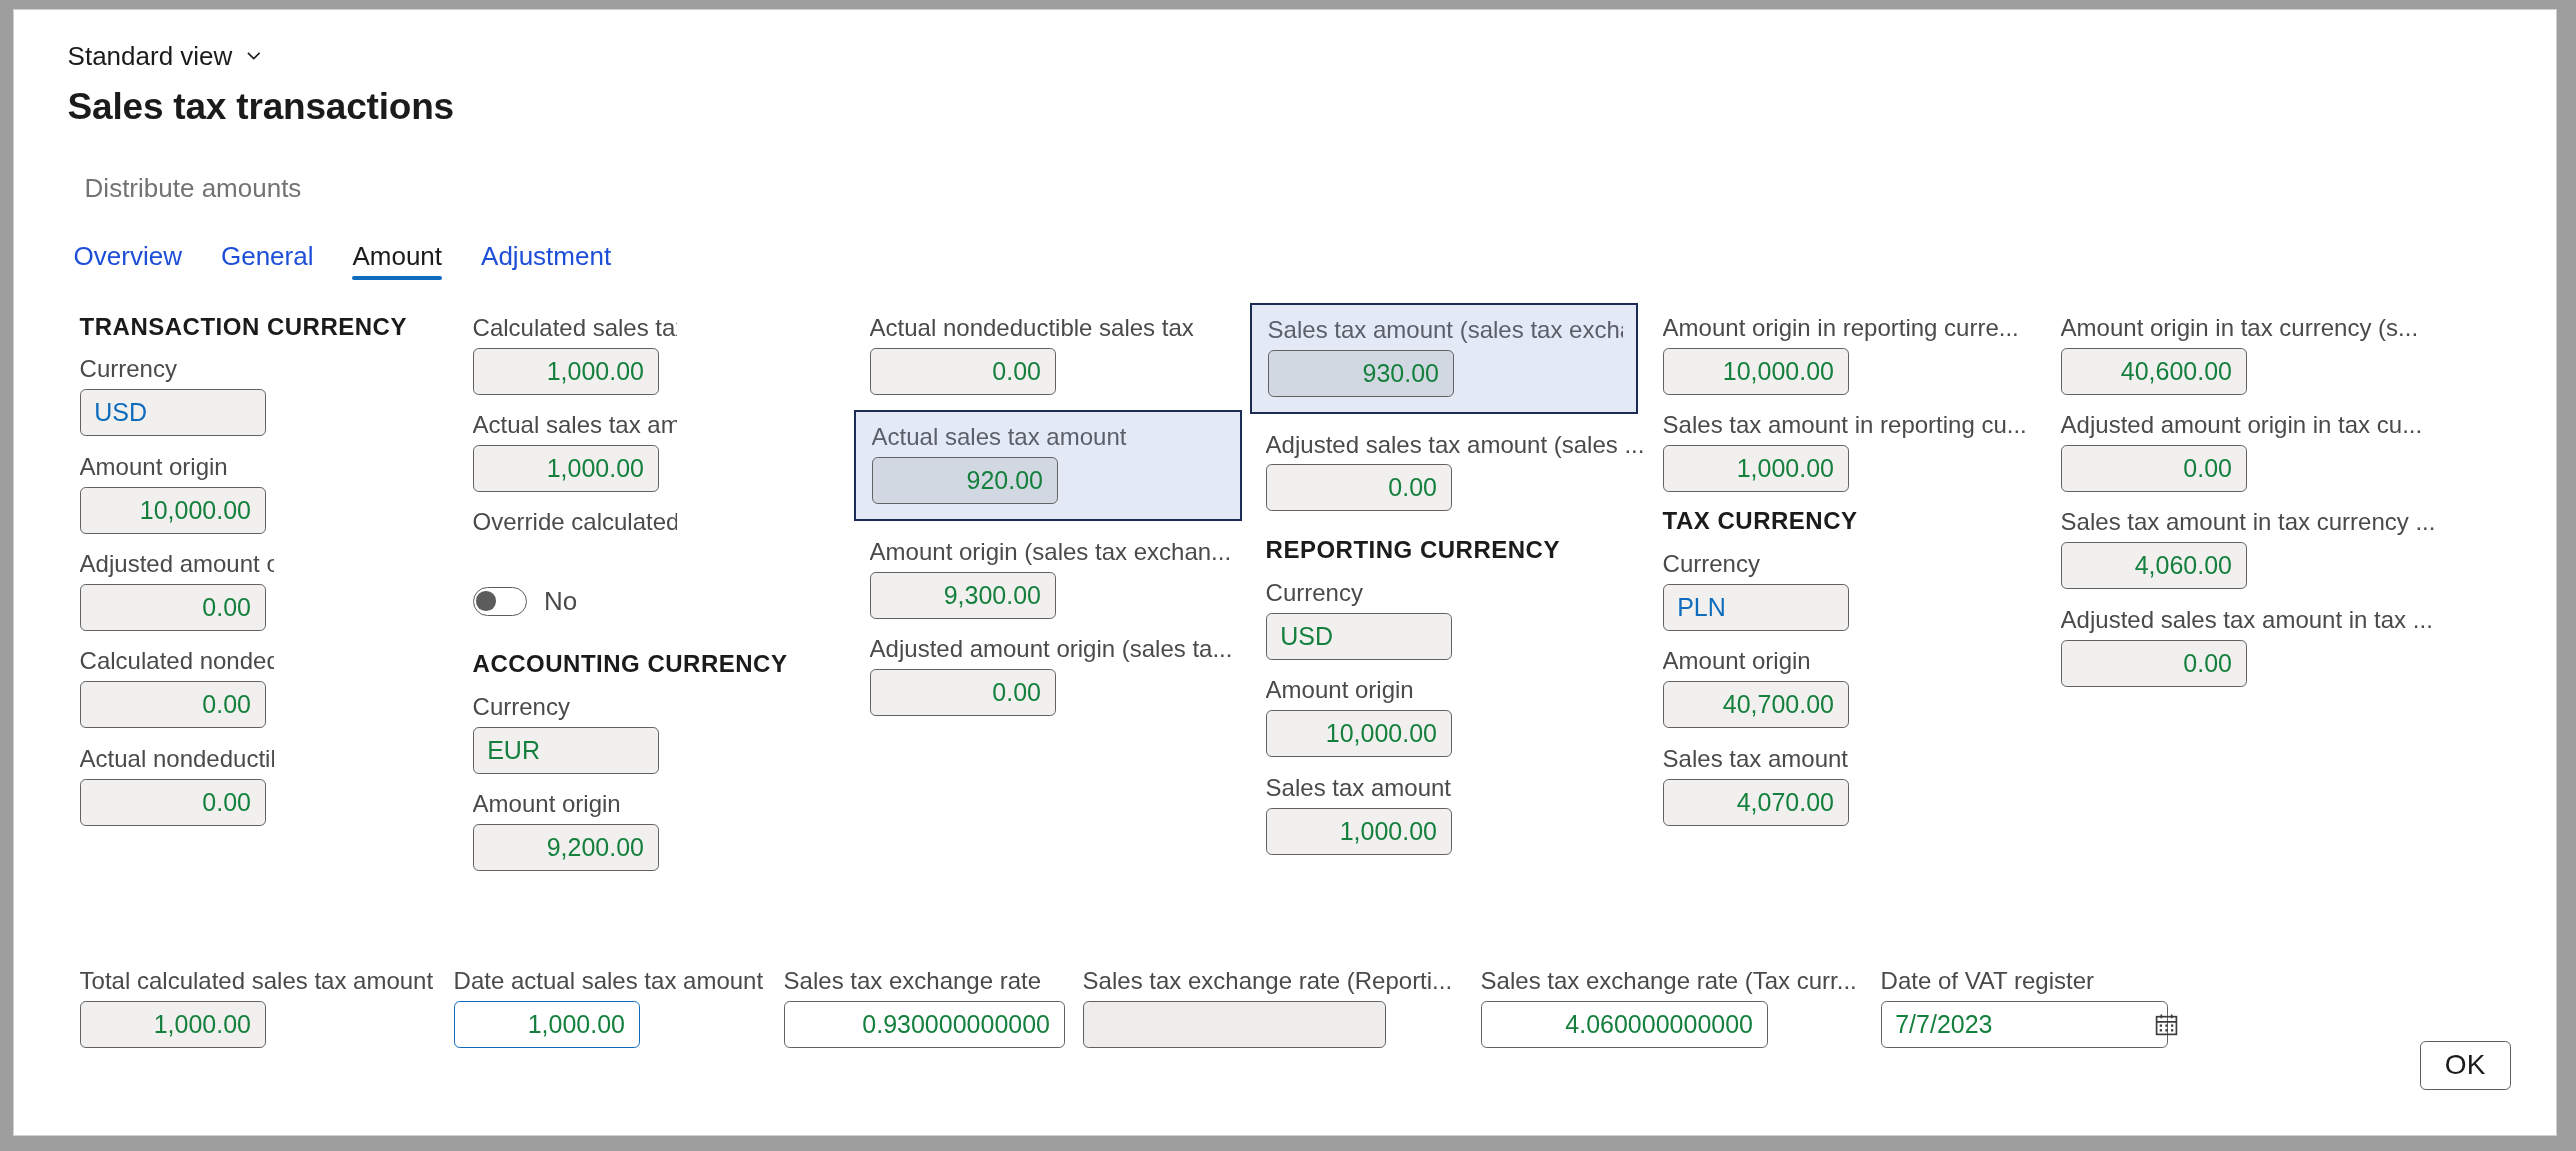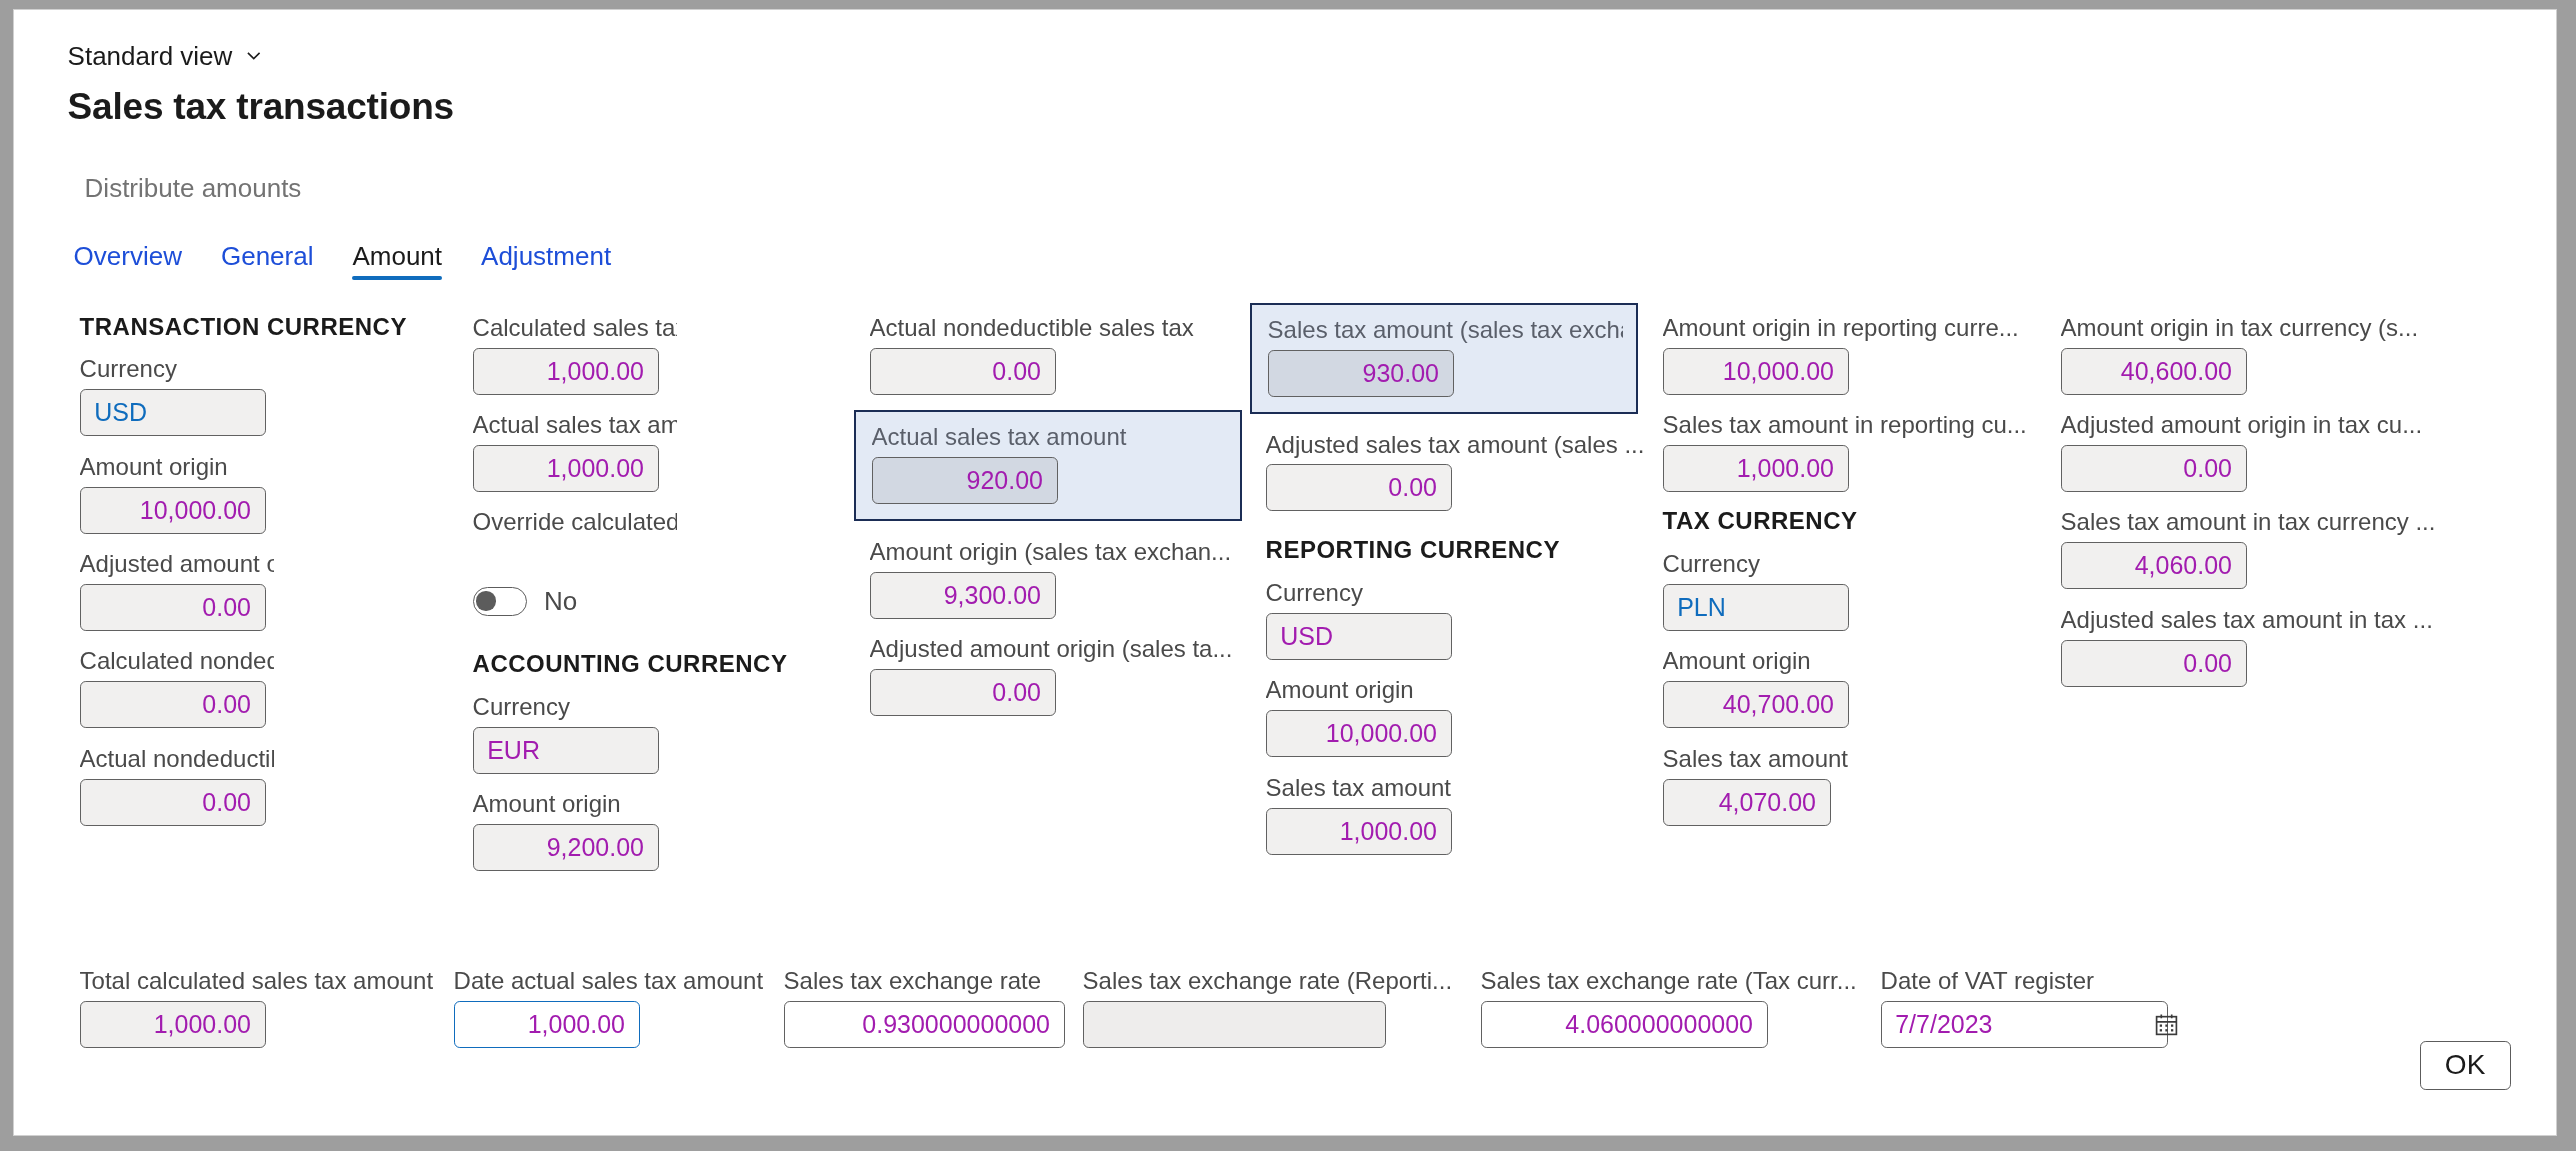--- a/index.html
+++ b/index.html
@@ -59,21 +59,21 @@
   .f-label{
     font-size:24px;color:#4a4a4a;white-space:nowrap;
     overflow:hidden;text-overflow:clip;margin-bottom:4.9px;
     height:30px;line-height:30px;
   }
   .f-input{
     box-sizing:border-box;
     height:47px;line-height:43px;
     border:1.9px solid #616161;border-radius:5.8px;
     background:#f1f0ef;
-    font-size:25px;color:#a21caf;
+    font-size:25px;color:#15803d;
     padding:0 13.6px;
     display:flex;align-items:center;
   }
   .f-input.num{justify-content:flex-end;}
   .f-input.link{color:#0f6cbd;}
   .f-input.white{background:#ffffff;}
   .f-input.focus{background:#ffffff;border-color:#0f6cbd;}
   .f-input.sel{background:#d2d8e2;}
   .f-input.empty{background:#eeedec;border-color:#616161;}
   .hl{
@@ -248,21 +248,21 @@
     <div class="field">
       <div class="f-label">Currency</div>
       <div class="f-input link" style="width:186px">PLN</div>
     </div>
     <div class="field">
       <div class="f-label">Amount origin</div>
       <div class="f-input num" style="width:186px">40,700.00</div>
     </div>
     <div class="field">
       <div class="f-label">Sales tax amount</div>
-      <div class="f-input num" style="width:168px">4,070.00</div>
+      <div class="f-input num" style="width:186px">4,070.00</div>
     </div>
   </div>
 
   <div class="col" style="left:2047px;top:303px;width:408px;">
     <div class="field">
       <div class="f-label">Amount origin in tax currency (s...</div>
       <div class="f-input num" style="width:186px">40,600.00</div>
     </div>
     <div class="field">
       <div class="f-label">Adjusted amount origin in tax cu...</div>

